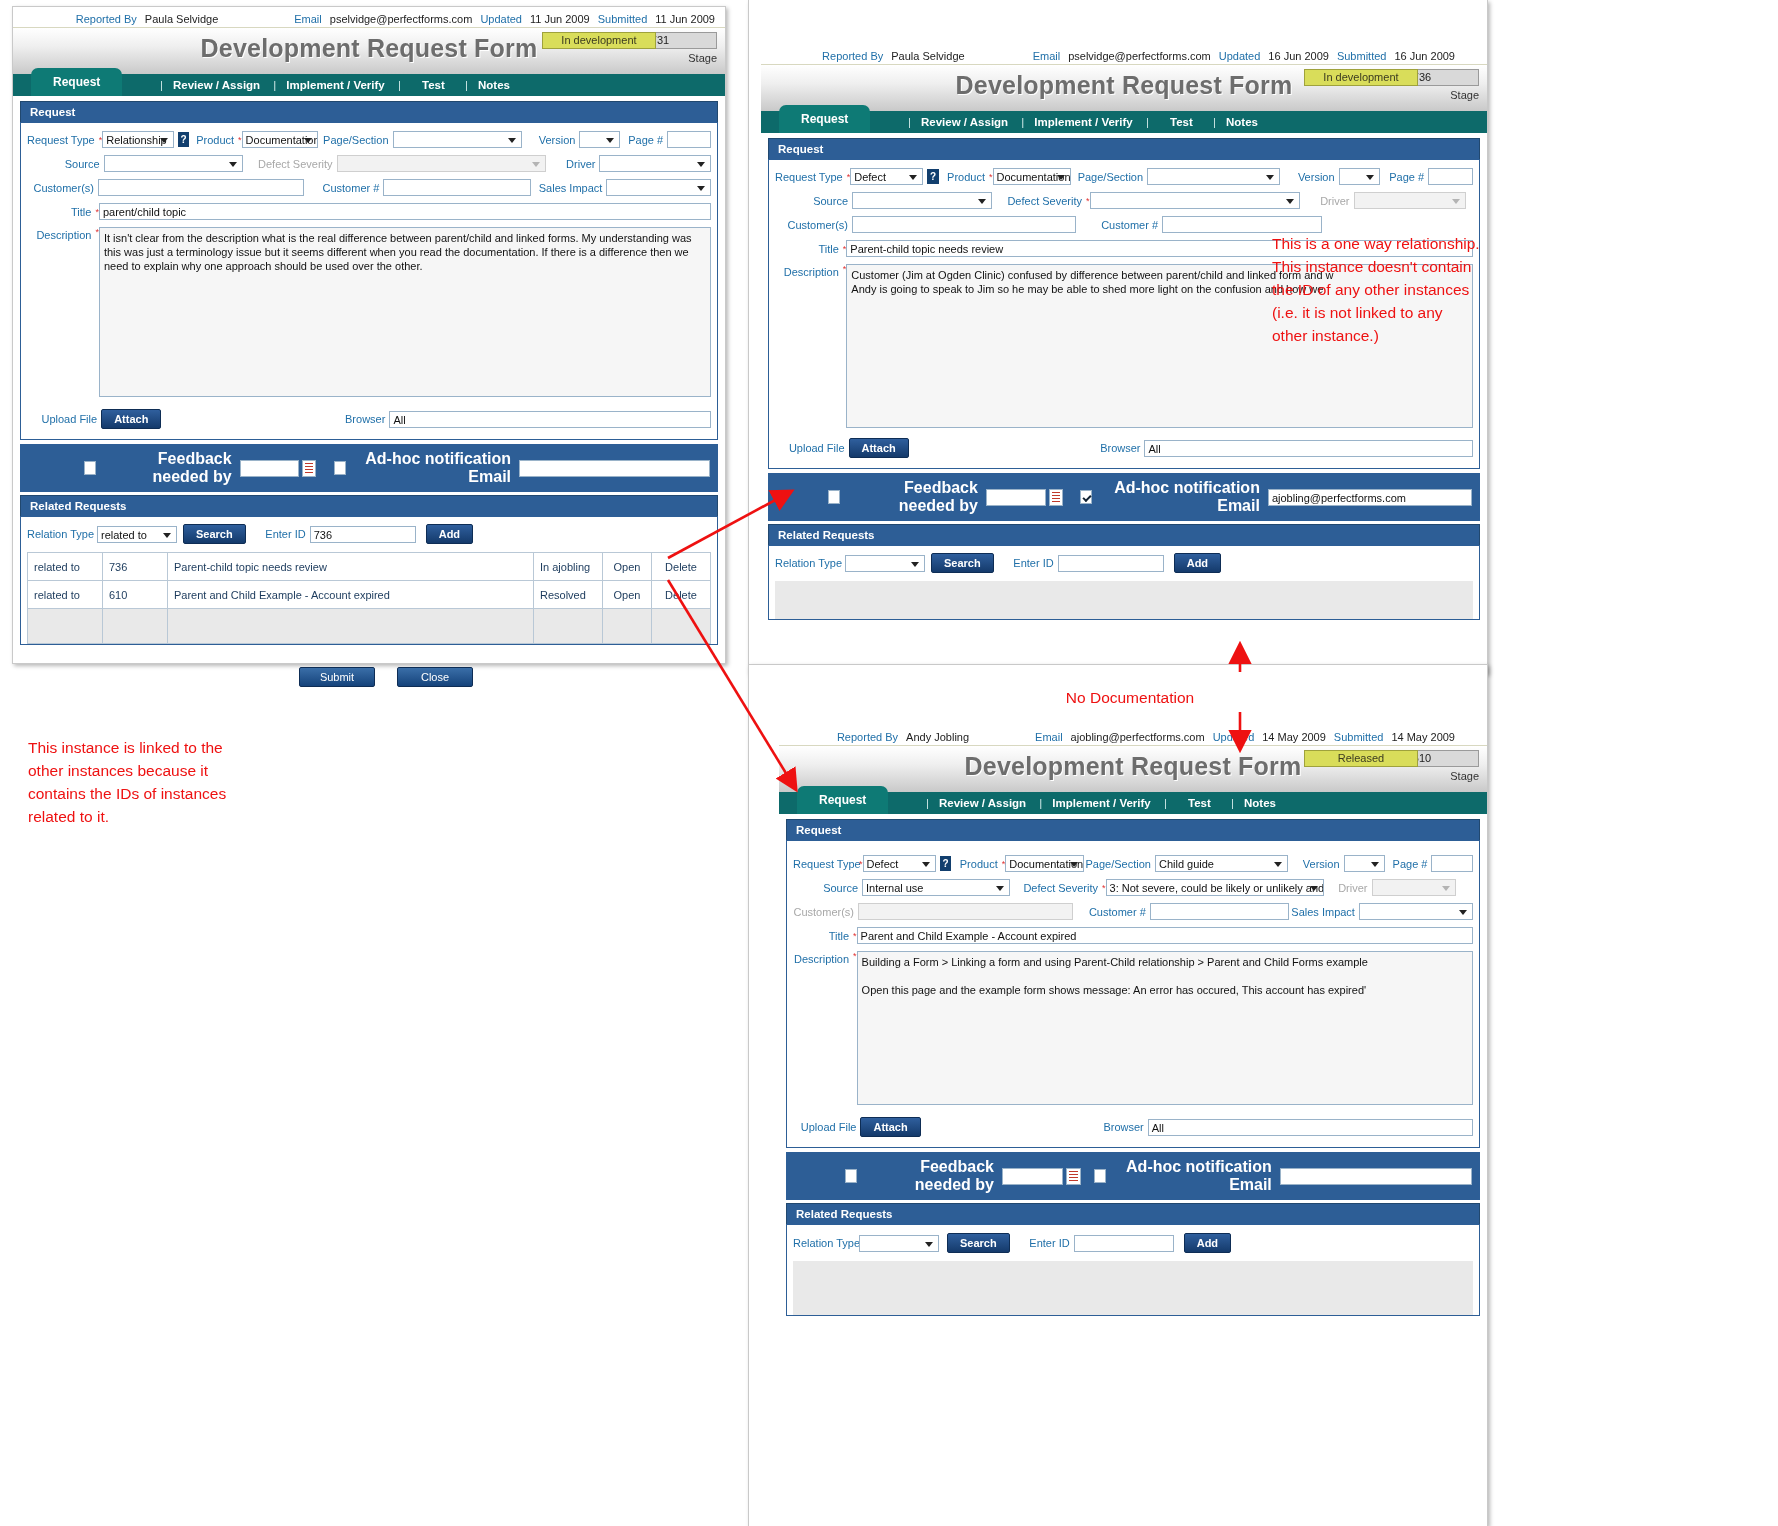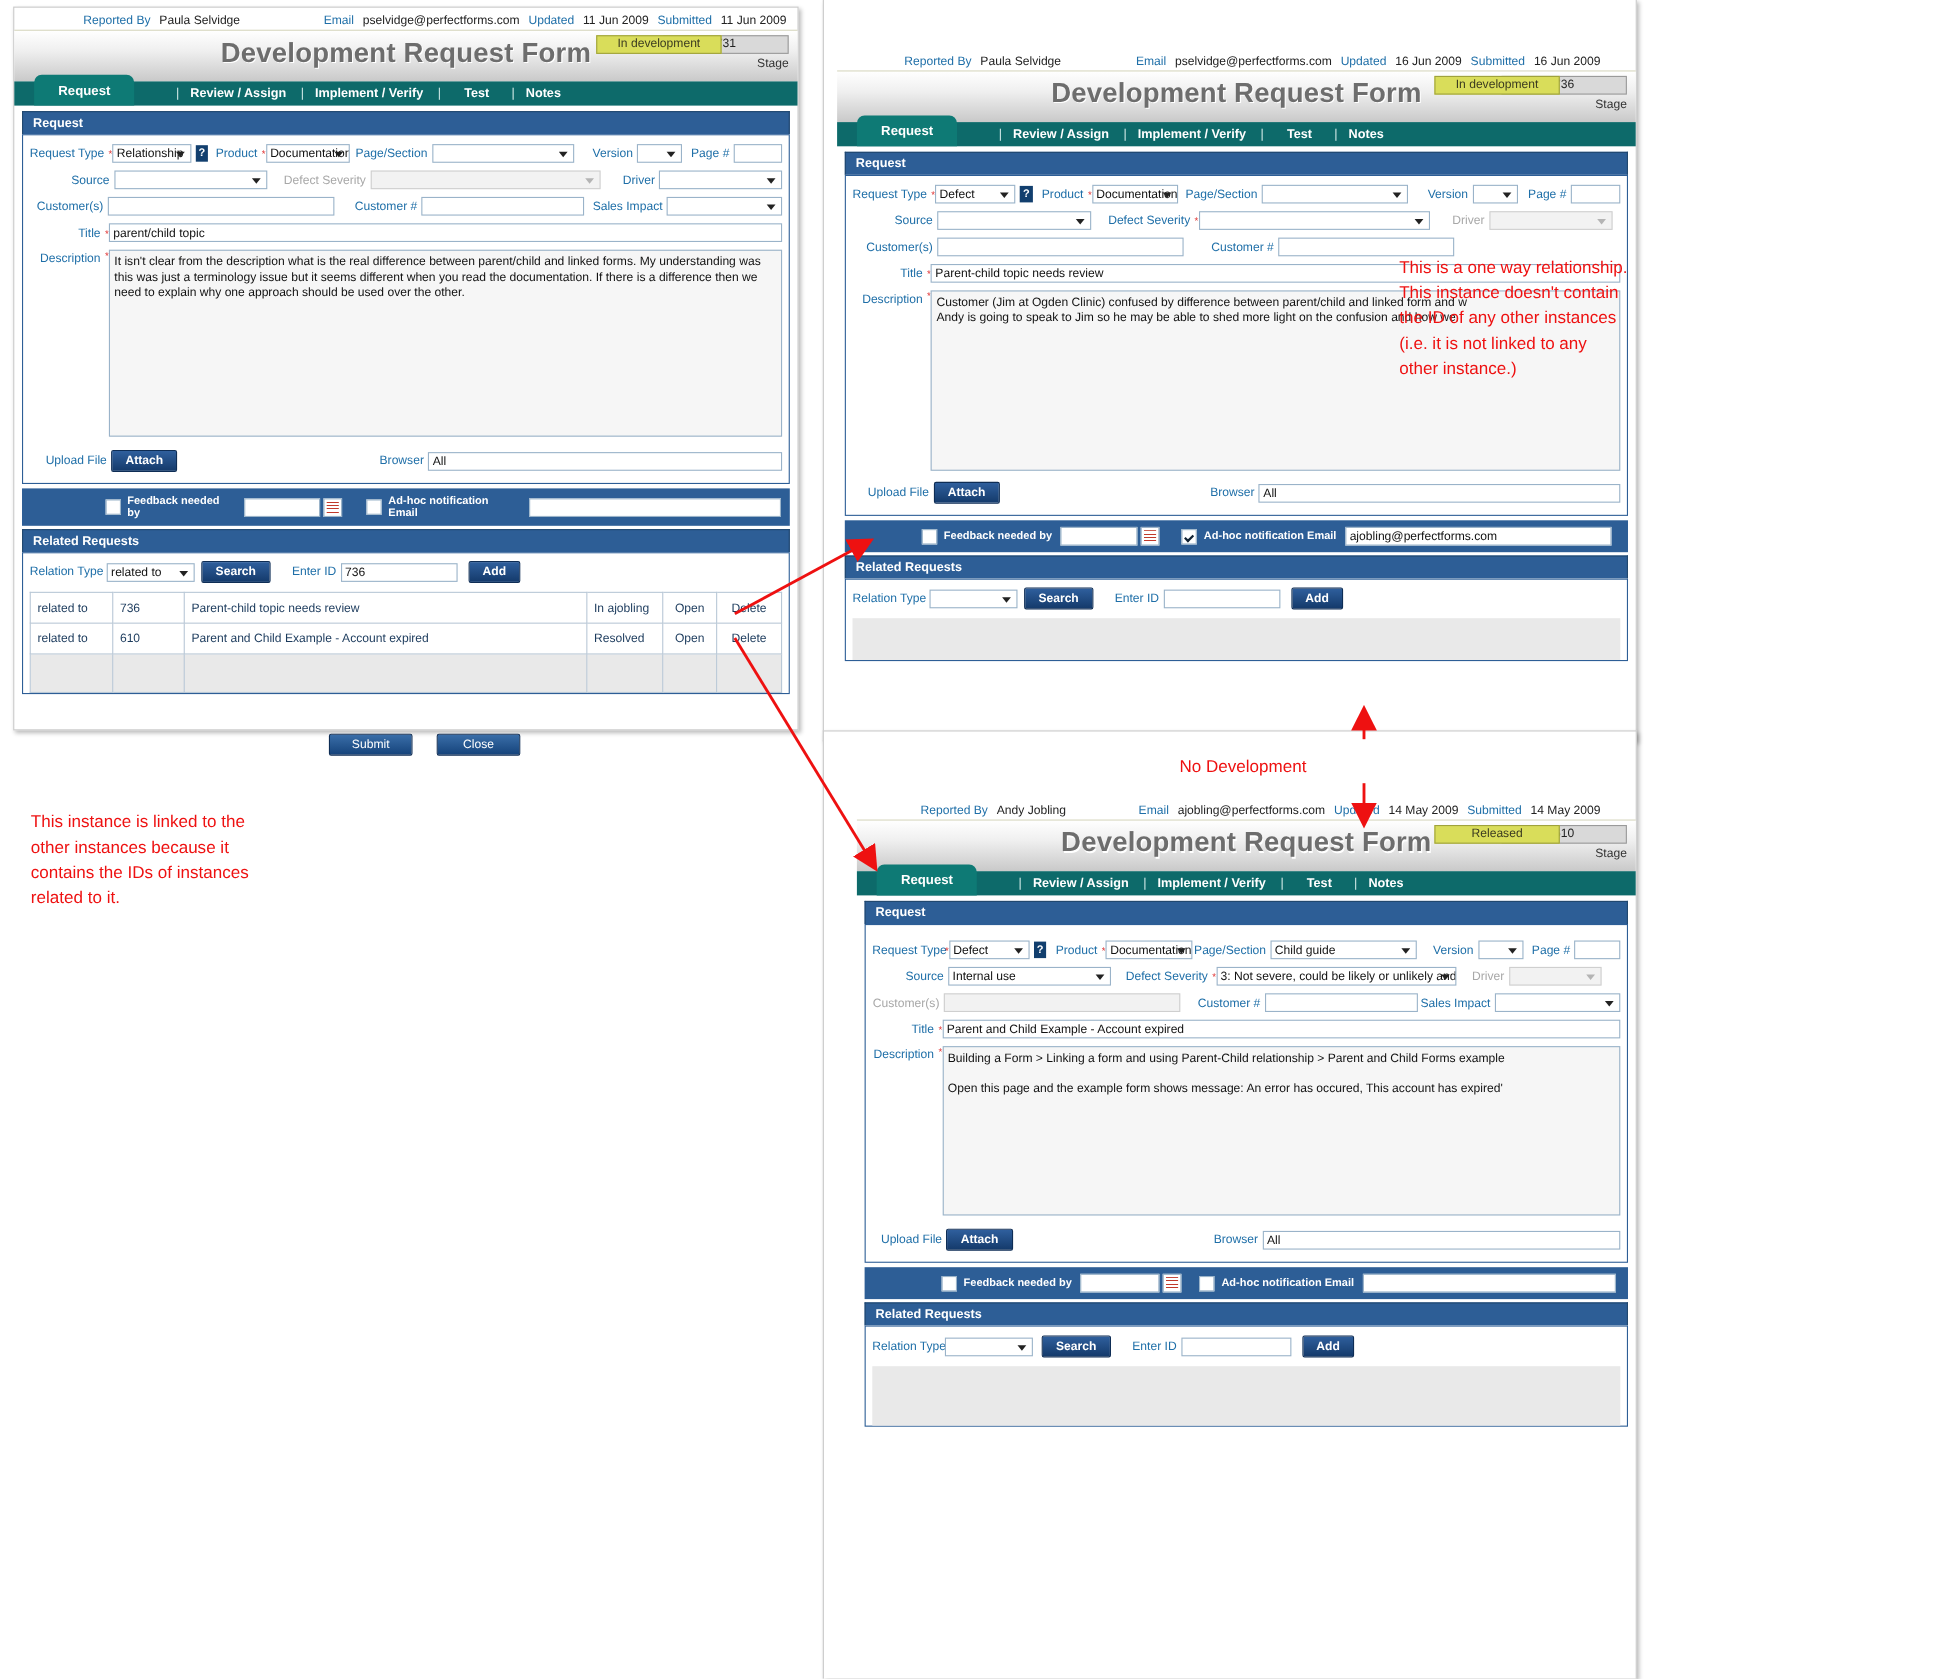--- a/index.html
+++ b/index.html
@@ -45,21 +45,21 @@
   .qbtn{width:13px;height:15px;background:#123f6e;color:#fff;font-size:10px;font-weight:bold;text-align:center;line-height:15px;margin:0 4px;}
 
   .ta{border:1px solid #9ab3c9;background:#f6f6f6;font-size:11px;color:#111;padding:3px 4px;line-height:14px;overflow:hidden;box-sizing:border-box;}
 
   .btn-blue{background:linear-gradient(to bottom,#3a6ea8,#15437b);border:1px solid #0e2d55;color:#fff;font-size:11px;font-weight:normal;text-align:center;padding:3px 10px;border-radius:2px;display:inline-block;}
   .btn-dark{background:linear-gradient(to bottom,#2f5f9d,#143a6b);border:1px solid #0e2d55;color:#fff;font-size:11px;font-weight:bold;text-align:center;padding:3px 12px;border-radius:2px;display:inline-block;}
 
   .blueband{background:#2d5e96;padding:6px 8px;display:flex;align-items:center;}
   .blueband .cb{width:12px;height:12px;background:#fff;border:1px solid #9ab3c9;display:inline-block;margin-right:6px;position:relative;}
   .blueband .cb.on:after{content:"";position:absolute;left:2px;top:4px;width:6px;height:3px;border-left:2px solid #123;border-bottom:2px solid #123;transform:rotate(-45deg);}
-  .blueband .bl{color:#fff;font-size:10px;font-weight:bold;margin-right:8px;}
+  .blueband .bl{color:#fff;font-size:16px;font-weight:bold;margin-right:8px;text-align:right;}
   .cal{width:15px;height:15px;background:#fff;border:1px solid #9ab3c9;margin-left:3px;display:inline-block;position:relative;}
   .cal:after{content:"";position:absolute;left:2px;top:2px;right:2px;bottom:2px;background:repeating-linear-gradient(to bottom,#c0392b 0 1px,#fff 1px 3px);}
 
   table.rel{border-collapse:collapse;width:100%;font-size:11px;}
   table.rel td{border:1px solid #b9c8d6;padding:5px 6px;color:#1b3a5c;background:#fff;height:17px;}
   table.rel td.empty{background:#e9e9e9;}
   .opbtn{background:#2d5e96;color:#fff;text-align:center;font-size:11px;padding:5px 6px;border:1px solid #21486f;}
 
   
   .ann{position:absolute;color:#ee1111;font-size:15.5px;line-height:23px;font-family:"Liberation Sans",sans-serif;white-space:pre-line;}
@@ -501,21 +501,21 @@
 other instances because it
 contains the IDs of instances
 related to it.</div>
 
   <div class="ann" style="left:1272px;top:232px;width:250px;">This is a one way relationship.
 This instance doesn't contain
 the ID of any other instances
 (i.e. it is not linked to any
 other instance.)</div>
 
-  <div class="ann nr" style="left:1020px;top:686px;width:220px;text-align:center;">No Development</div>
+  <div class="ann nr" style="left:1020px;top:686px;width:220px;text-align:center;">No Documentation</div>
 
   <svg class="arrows" viewBox="0 0 1778 1526">
     <defs>
       <marker id="ah" markerWidth="9" markerHeight="9" refX="7" refY="4.5" orient="auto">
         <path d="M0,0 L9,4.5 L0,9 z" fill="#ee1111"></path>
       </marker>
     </defs>
 
     <line x1="668" y1="558" x2="790" y2="492" stroke="#ee1111" stroke-width="2.6" marker-end="url(#ah)"></line>
 

